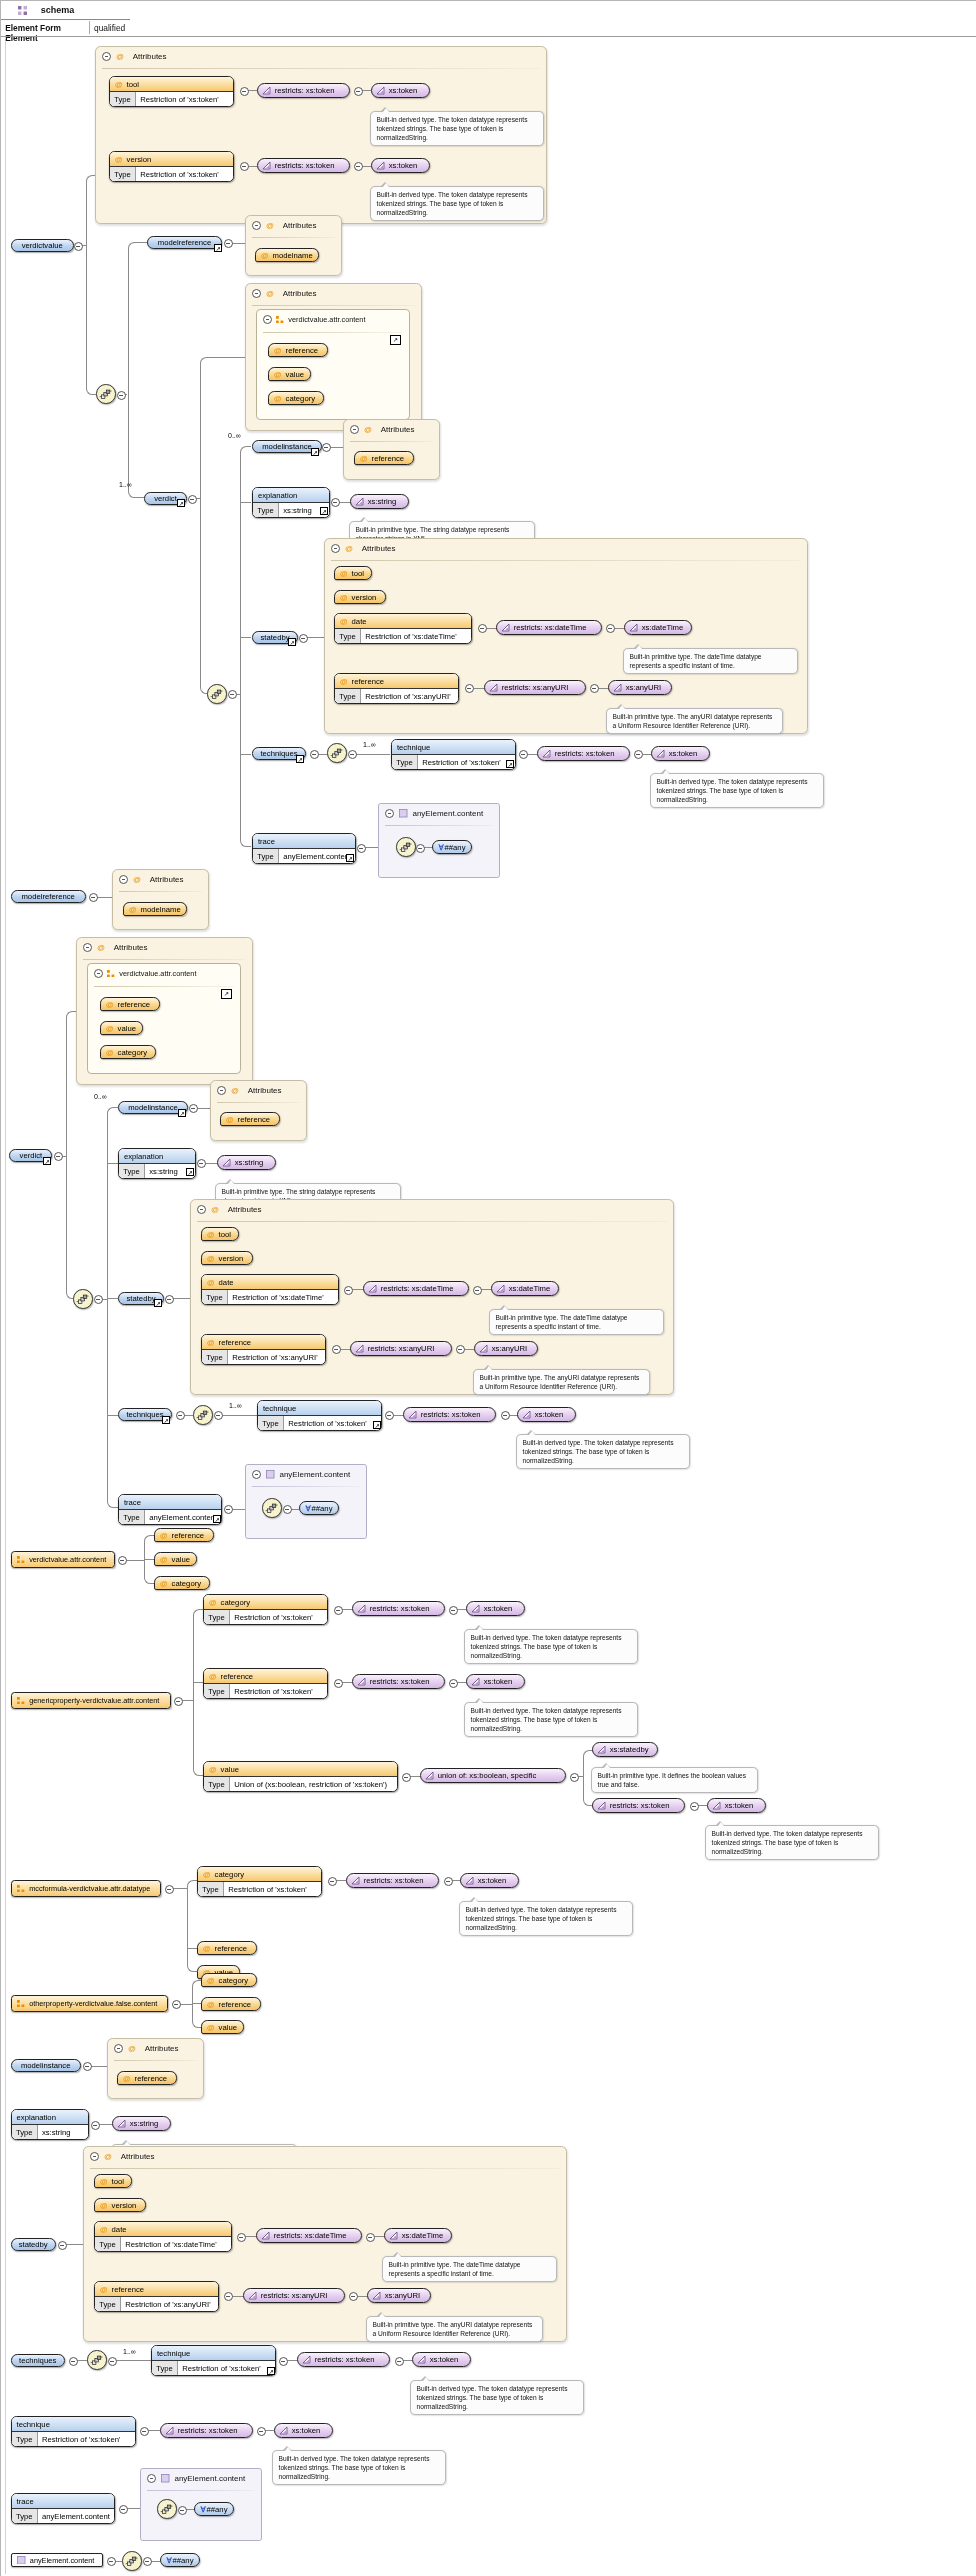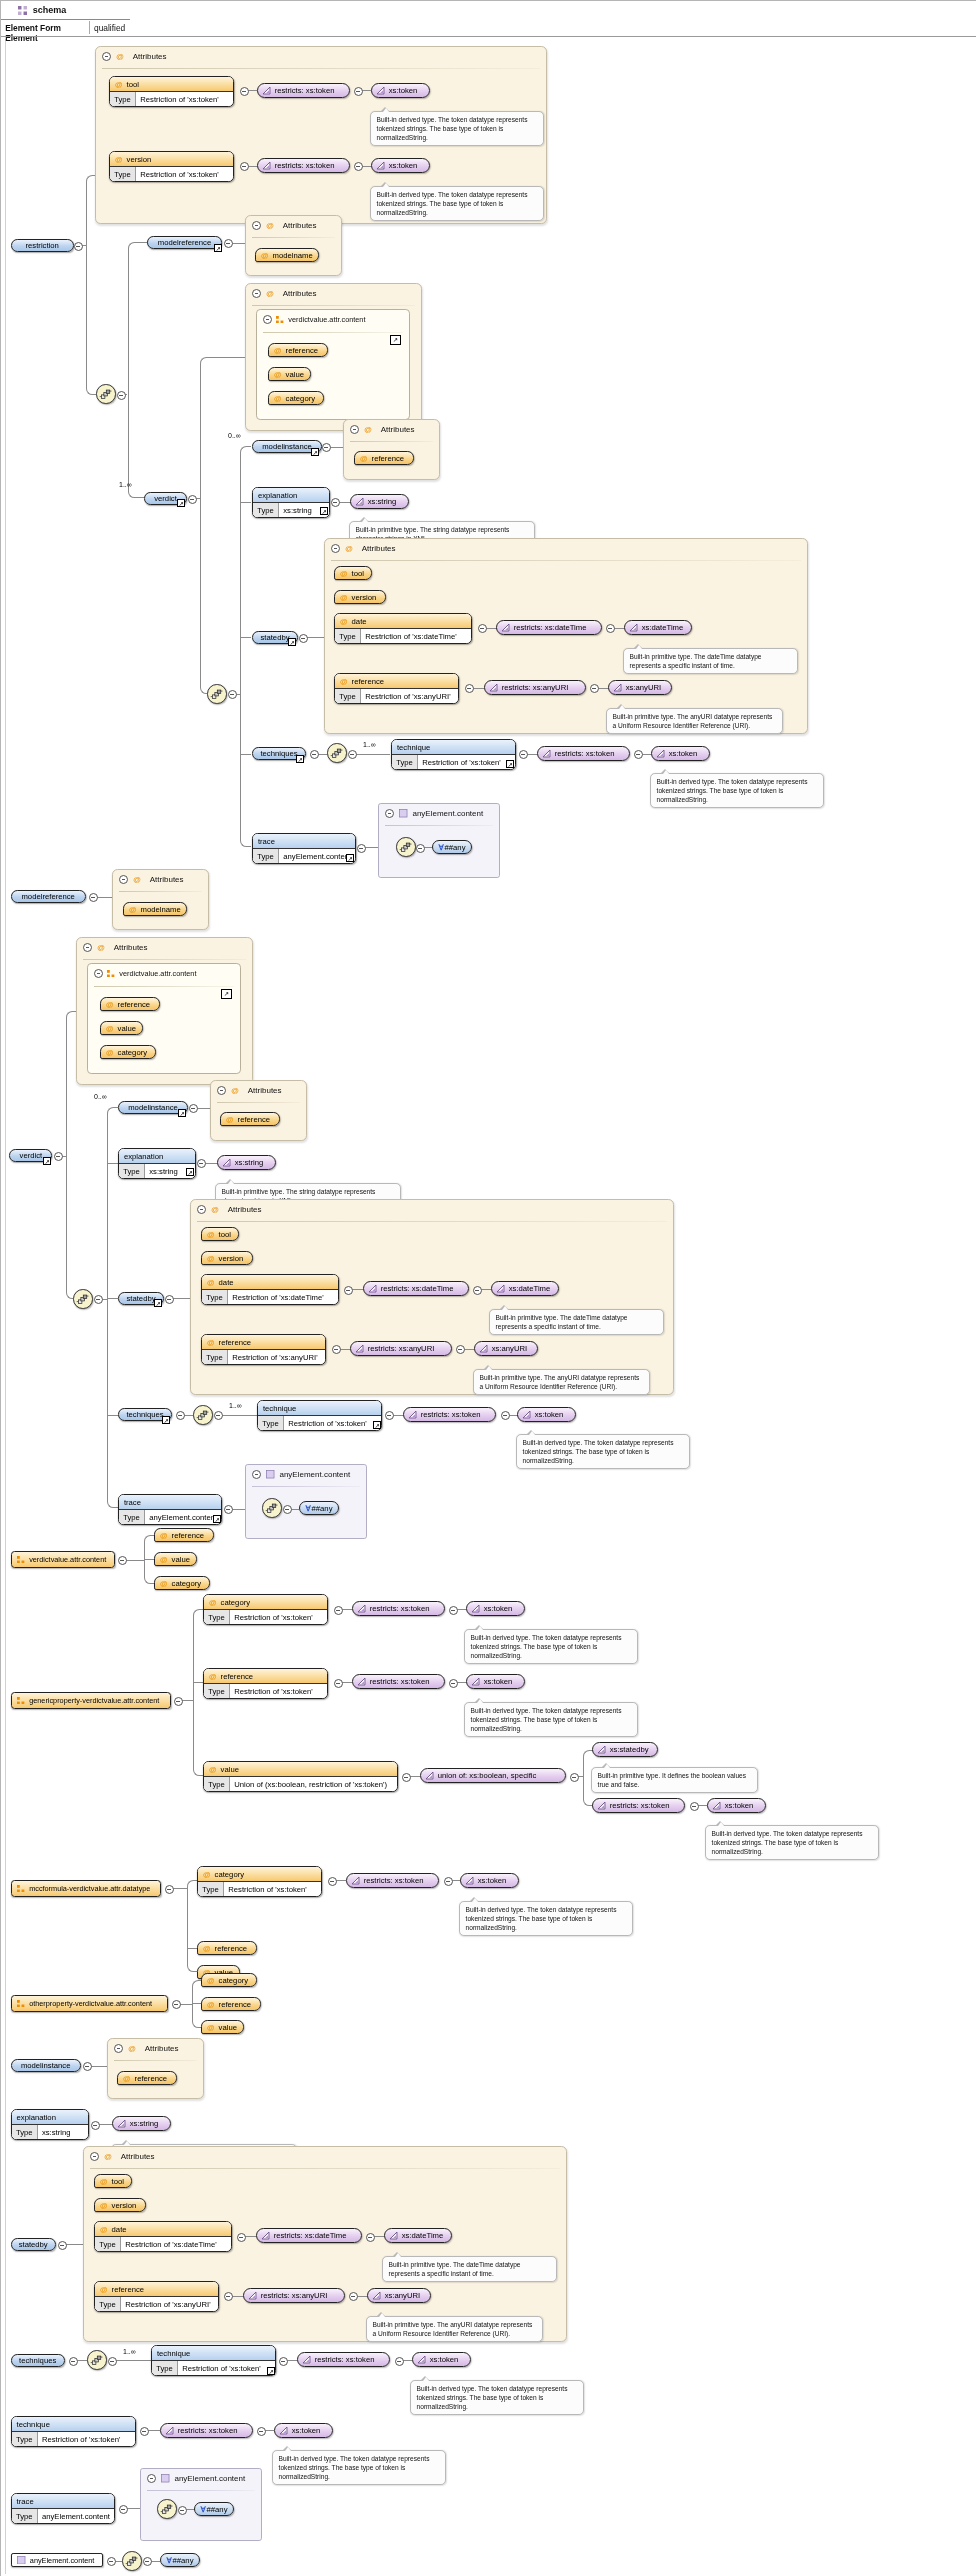--- a/index.html
+++ b/index.html
@@ -1,20 +1,20 @@
 <!DOCTYPE html>
 <html style="font-size:11px"><head>
 <meta charset="utf-8">
 <style>
   html,body{margin:0;padding:0;background:#e9e9e9;}
   .canvas{position:relative;width:977px;height:2576px;background:#fff;
     font-family:"Liberation Sans",sans-serif;border:0.7px solid #b5b5b5;overflow:hidden;}
   .edge-line{position:absolute;left:4.2px;top:38px;bottom:2.8px;width:0;border-left:0.7px solid #d2d2d2;}
   
-  .titlebar{position:absolute;left:16.7px;top:4.2px;display:flex;align-items:center;gap:6px;}
+  .titlebar{position:absolute;left:16.7px;top:4.2px;display:flex;align-items:center;gap:14px;}
   .titlebar .t{font-size:9px;font-weight:bold;color:#111;}
   .rule1{position:absolute;left:0;top:18px;width:129px;height:0;border-top:0.7px solid #8a8a8a;}
   .proprow{position:absolute;left:4.2px;top:21.6px;font-size:8.4px;color:#111;display:flex;}
   .proprow .lbl{font-weight:bold;width:81px;}
   .propdiv{position:absolute;left:88px;top:20px;height:12.5px;width:0;border-left:0.7px solid #aaa;}
   .propval{position:absolute;left:93px;top:21.6px;font-size:8.4px;color:#111;}
   .rule2{position:absolute;left:0;top:35px;width:977px;height:0;border-top:0.7px solid #9a9a9a;}
   
   .nd{position:absolute;box-sizing:border-box;}
   .cap{height:12.5px;border:0.7px solid #222;border-radius:6.3px;display:flex;align-items:center;
@@ -158,21 +158,21 @@
         <span>
           <svg width="9" height="9" viewBox="0 0 13 13">
             <polygon points="1.5,11.5 11.5,1.5 11.5,11.5" fill="#fff" stroke="#6b4f86" stroke-width="1.3"></polygon>
             <polygon points="6,10.2 10.2,6 10.2,10.2" fill="#b98fd6"></polygon>
           </svg>
         </span>
         <span>xs:token</span>
       </div>
       <div class="nd note" style="left: 369px; top: 185px; width: 174px;"><span>Built-in derived type. The token datatype represents tokenized strings. The base type of token is normalizedString.</span></div>
       <div class="nd cap" style="left: 9.7px; top: 238px; width: 63px;">
-        <span>restriction</span>
+        <span>verdictvalue</span>
       </div>
       <div class="mns" style="left: 73px; top: 241px;"></div>
       <div class="nd lh" style="left: 80px; top: 244px; width: 4.9px;"></div>
       <div class="nd ctl" style="left: 85px; top: 174px; width: 9px; height: 74px;"></div>
       <div class="nd lv" style="left: 85px; top: 245px; height: 139px;"></div>
       <div class="nd cbl" style="left: 85px; top: 379px; width: 9.7px; height: 14.6px;"></div>
       <div class="nd seqc" style="left: 95px; top: 383px;">
         <svg width="13.2" height="10.4" viewBox="0 0 19 15">
           <path d="M1 11 H4 M8 7.5 L6 9 M12 4 L10 5.5 M15 3 L18 3" stroke="#444" stroke-width="1.2" fill="none"></path>
           <rect x="3.5" y="8.5" width="5" height="5" fill="#e9e9e9" stroke="#222"></rect>
@@ -1000,21 +1000,21 @@
         <span>value</span>
       </div>
       <div class="nd grpbx" style="left: 9.7px; top: 1994px; width: 157px;">
         <span>
           <svg width="7.7" height="7.7" viewBox="0 0 11 11">
             <rect width="4" height="4" fill="#f08c00"></rect>
             <rect y="6.5" width="4" height="4" fill="#f08c00"></rect>
             <rect x="6.5" y="6.5" width="4" height="4" fill="#f08c00"></rect>
           </svg>
         </span>
-        <span>otherproperty-verdictvalue.attr.content</span>
+        <span>otherproperty-verdictvalue.false.content</span>
       </div>
       <div class="mns" style="left: 171px; top: 1999px;"></div>
       <div class="nd lh" style="left: 178px; top: 2003px; width: 12.5px;"></div>
       <div class="nd ctl" style="left: 191px; top: 1979px; width: 9.7px; height: 14.6px;"></div>
       <div class="nd lv" style="left: 191px; top: 1991px; height: 19.5px;"></div>
       <div class="nd cbl" style="left: 191px; top: 2010px; width: 9.7px; height: 17.4px;"></div>
       <div class="nd lh" style="left: 191px; top: 2002px; width: 9.7px;"></div>
       <div class="nd att1" style="left: 200px; top: 1972px; width: 56px;">
         <span class="at">@</span>
         <span>category</span>

